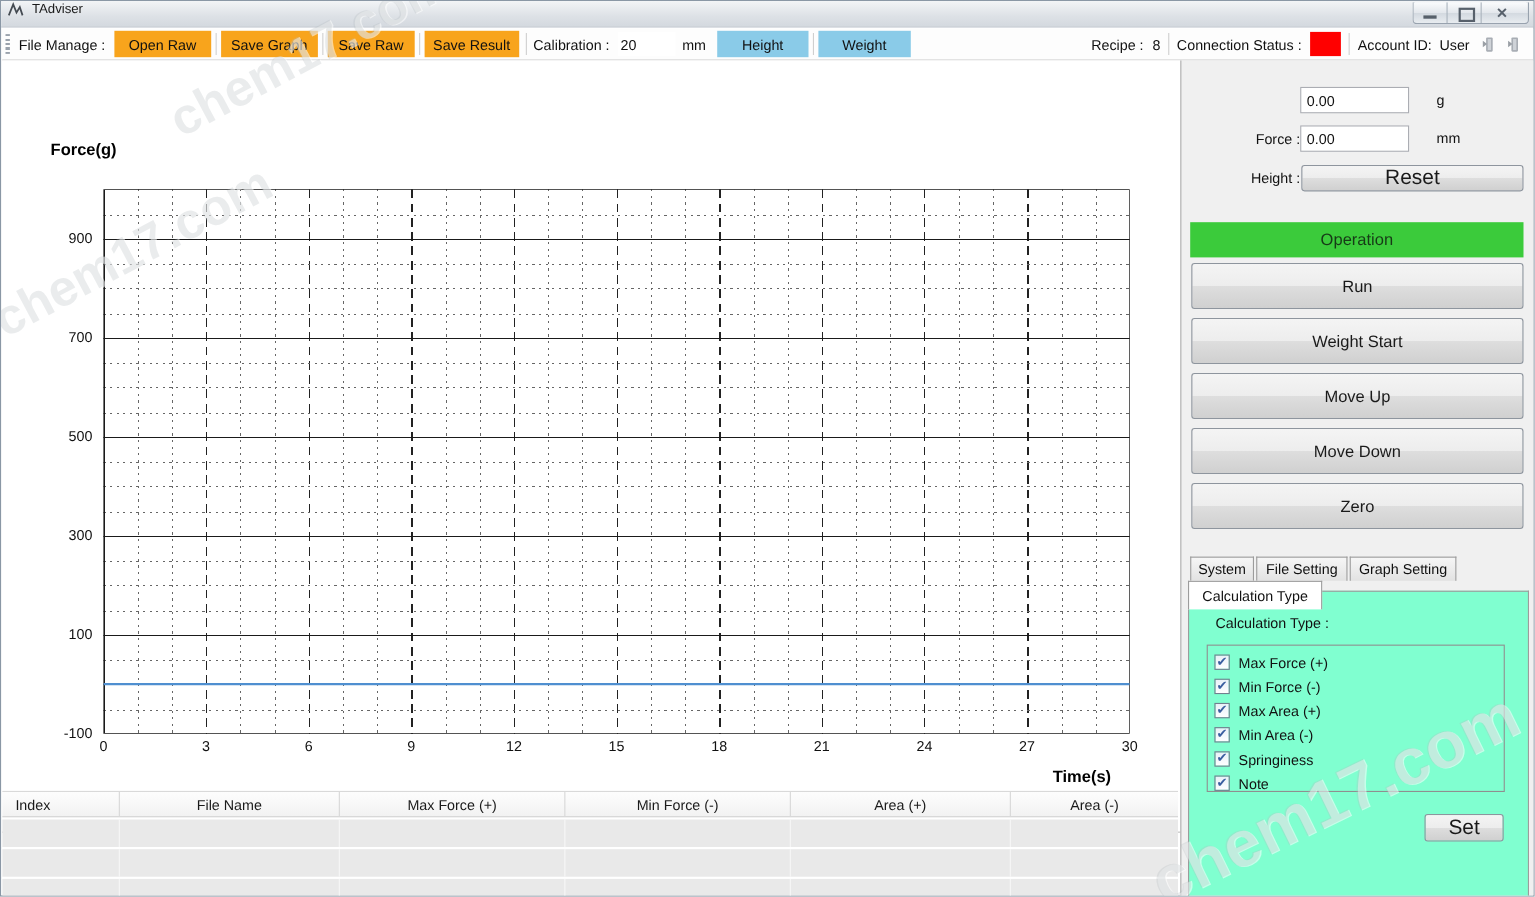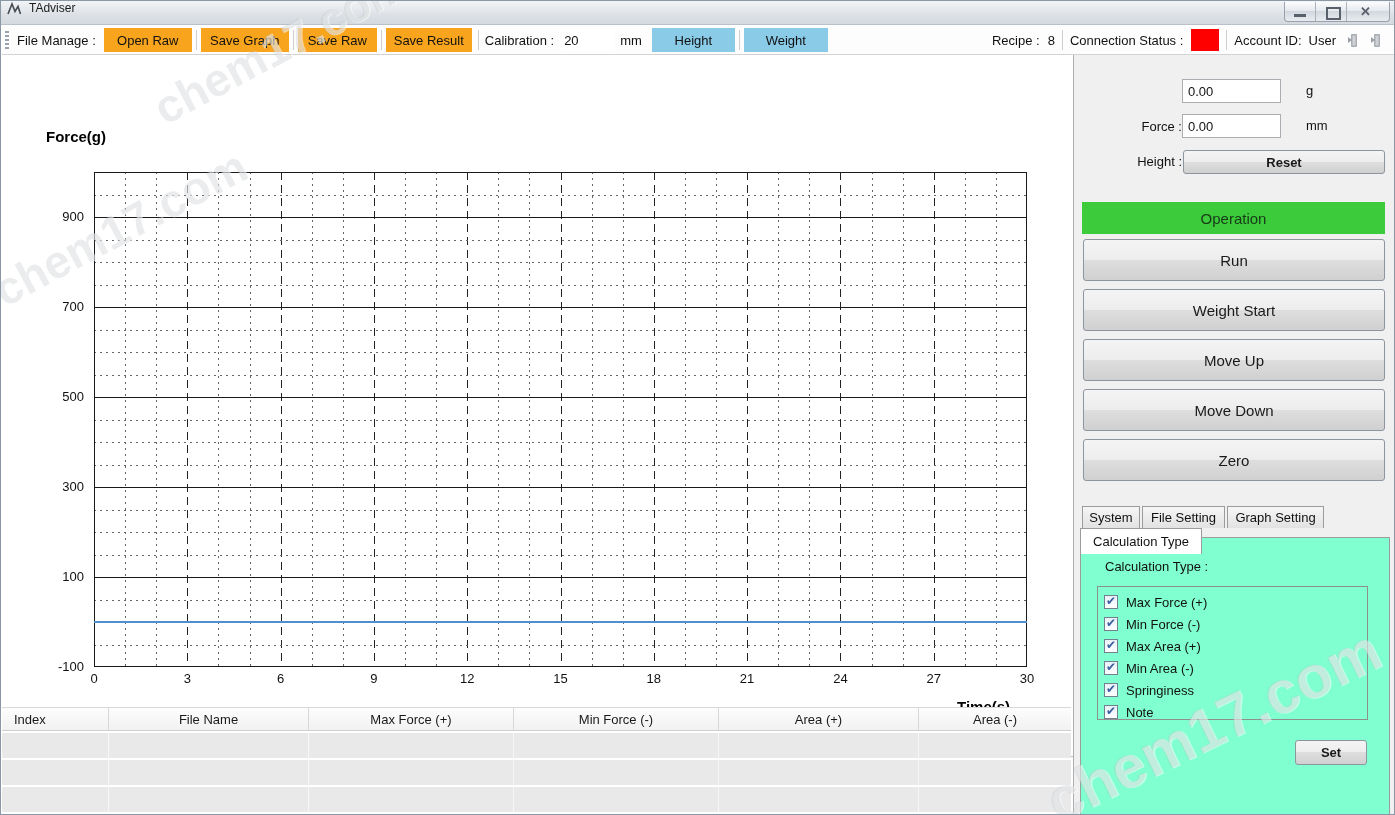--- a/index.html
+++ b/index.html
@@ -46,39 +46,39 @@
   .y-ticks { position:absolute; left:38px; top:117px; width:50px; height:495px; }
   .y-tick { position:absolute; width:44px; text-align:right; font-size:13px; color:#111; }
   .x-ticks { position:absolute; left:92px; top:616px; width:933px; height:16px; }
   .x-tick { position:absolute; width:34px; text-align:center; font-size:13px; color:#111; }
   .time-label { position:absolute; left:955px; top:643px; font-size:15px; font-weight:bold; color:#000; }
   .chart-bottom-line { position:absolute; left:0; top:701px; width:1072px; height:1px; background:#BFBFBF; }
 
   
   .rtable { position:absolute; left:1px; top:706px; width:1069px; height:109px; overflow:hidden; }
   .thead { display:flex; height:24px; background:linear-gradient(#FDFDFD,#F2F2F2);
-    border-top:1px solid #D9D9D9; border-bottom:1px solid #CFCFCF; }
+    border-top:1px solid #D9D9D9; border-bottom:1px solid #CFCFCF;margin-top:12px; }
   .th { font-size:13px; color:#1A1A1A; display:flex; align-items:center; justify-content:center;
     border-right:1px solid #D8D8D8; height:100%; }
   .th.first { justify-content:flex-start; padding-left:12px; }
   .t-row { display:flex; height:25px; margin-top:2px; background:#E9E9E9; }
   .td { height:100%; border-right:1px solid #F7F7F7; }
   .c0{width:107px;} .c1{width:200px;} .c2{width:205px;} .c3{width:205px;} .c4{width:200px;} .c5{flex:1; border-right:none;}
 
   
   .right-panel { position:absolute; left:1072px; top:54px; width:322px; height:761px;
     background:#F0F0F0; border-left:1px solid #ADADAD; }
   .meas-label { position:absolute; width:82px; text-align:right; font-size:13px; color:#111;margin-top:36px; }
   .meas-input { position:absolute; width:99px; height:24px; border:1px solid #ABADB3; background:#FFF;
     font-size:13px; color:#111; font-family:"Liberation Sans",sans-serif; padding-left:5px; }
   .meas-unit { position:absolute; font-size:13px; color:#111; }
   .gbtn { position:absolute; border:1px solid #8E959E; border-radius:3px;
     background:linear-gradient(#F4F4F4,#EDEDED 50%,#DEDEDE 50%,#D0D0D0);
     font-size:15px; color:#1A1A1A; cursor:pointer; font-family:"Liberation Sans",sans-serif; }
-  .gbtn.small { font-size:13px;font-weight:bold; }
+  .gbtn.small { font-size:19px; }
   .op-btn { position:absolute; left:8px; top:147px; width:303px; height:32px; background:#3BCB3B;
     border:none; font-size:15px; color:#173A17; cursor:pointer; font-family:"Liberation Sans",sans-serif; }
 
   
   .tab { position:absolute; height:22px; border:1px solid #9C9C9C; border-bottom:none;
     background:linear-gradient(#F6F6F6,#E2E2E2); font-size:13px; color:#111;
     display:flex; align-items:center; justify-content:center; cursor:pointer;margin-top:16px; }
   .tab.active { background:#FFFFFF; height:26px; z-index:3; font-size:13px; }
   .teal-panel { position:absolute; left:6px; top:482px; width:310px; height:279px; background:#80FFD0;
     border:1px solid #9C9C9C; border-bottom:none; }

